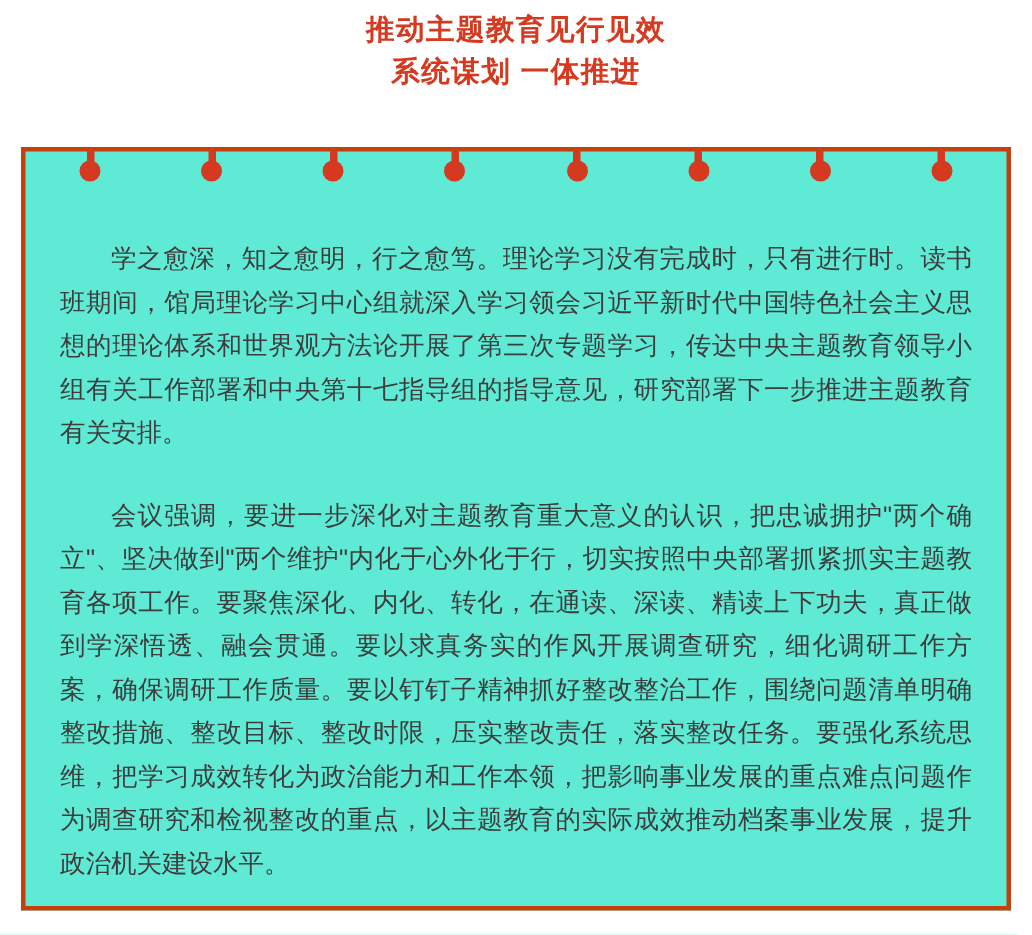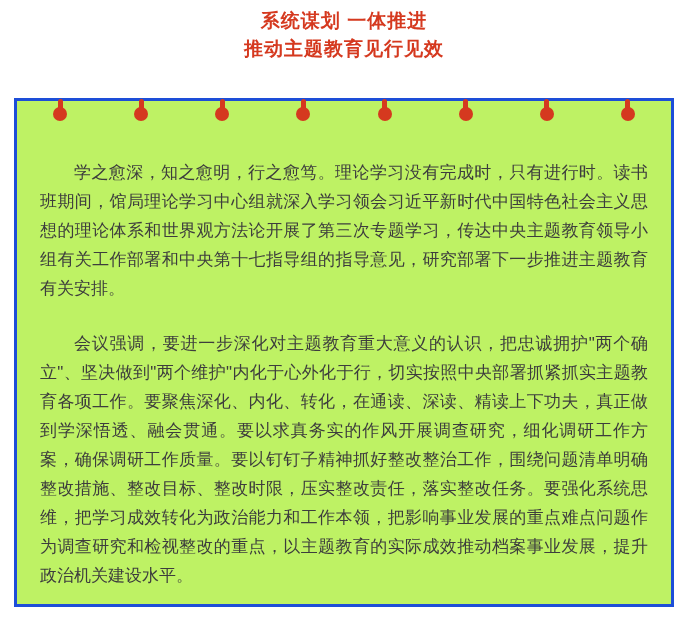--- a/index.html
+++ b/index.html
@@ -20,22 +20,22 @@
     color: #d5391f;
     line-height: 28px;
     letter-spacing: 1px;
   }
   .panel {
     position: absolute;
     left: 14px;
     top: 98px;
     width: 660px;
     height: 509px;
-    border: 3px solid #1d4ed8;
-    background: #bef264;
+    border: 3px solid #c2410c;
+    background: #5eead4;
   }
   .pin-strip {
     display: flex;
     justify-content: space-between;
     padding: 0 36px 0 36px;
     height: 23px;
   }
   .pin {
     width: 14px;
     display: flex;
@@ -65,22 +65,22 @@
   }
   .content p {
     text-indent: 2em;
     margin-bottom: 26px;
   }
 </style>
 </head>
 <body>
 
 <header class="title-wrap">
+  <div class="title-line">推动主题教育见行见效</div>
   <div class="title-line">系统谋划 一体推进</div>
-  <div class="title-line">推动主题教育见行见效</div>
 </header>
 
 <section class="panel">
   <div class="pin-strip">
       <div class="pin">
         <div class="stem"></div>
         <div class="head"></div>
       </div>
       <div class="pin">
         <div class="stem"></div>

